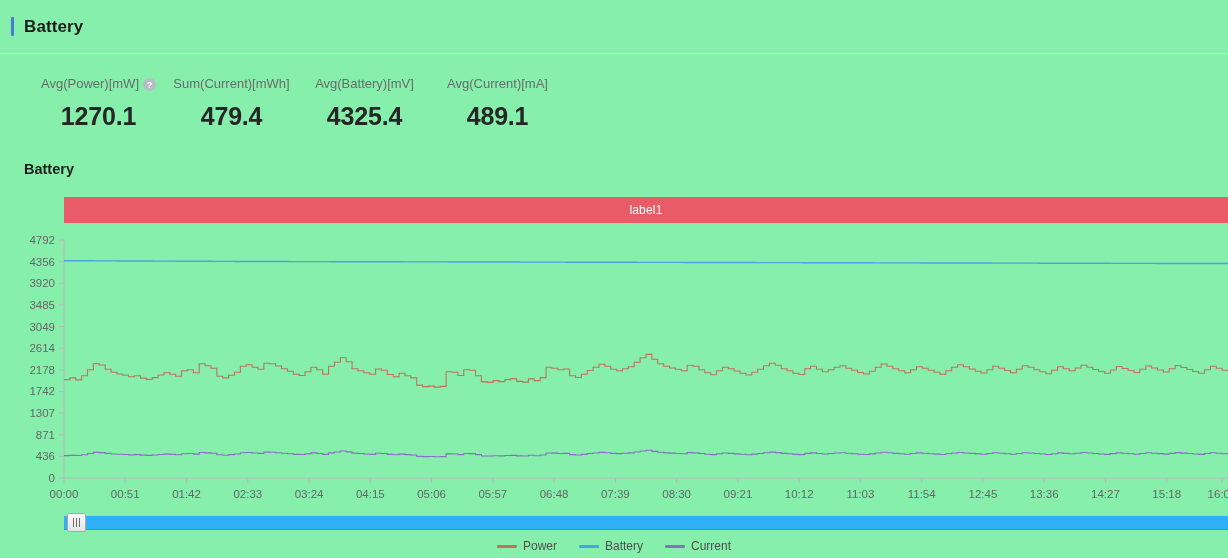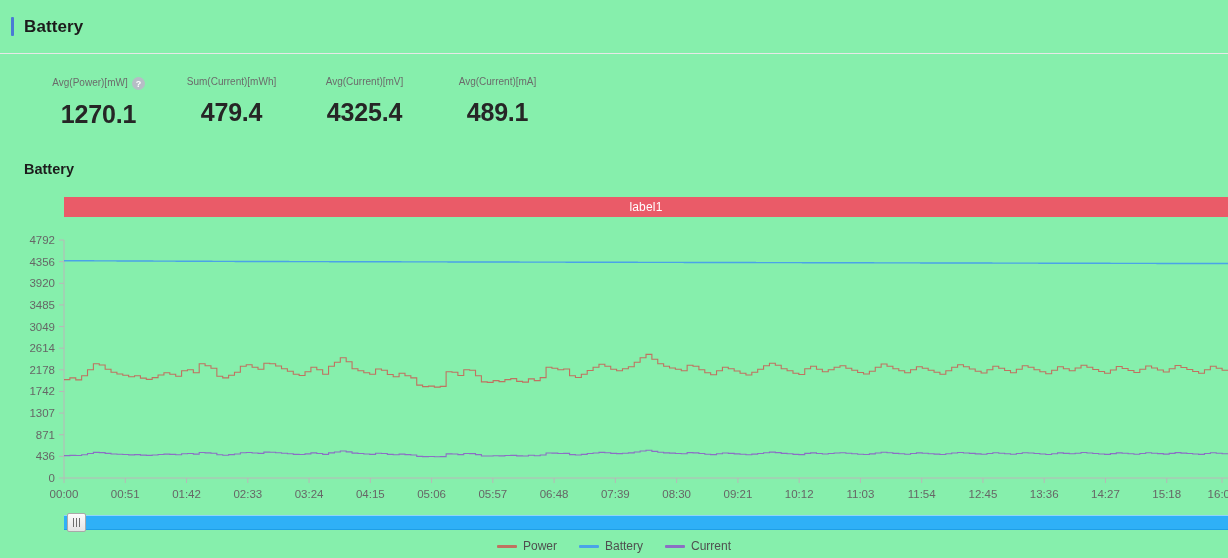--- a/index.html
+++ b/index.html
@@ -53,21 +53,21 @@
     align-items: center;
     padding-top: 16px;
   }
   .metric:nth-child(1) { margin-left: 32px; }
   .metric-label-row {
     display: flex;
     align-items: center;
     gap: 4px;
   }
   .metric-label {
-    font-size: 10px;
+    font-size: 13px;
     color: #6b6b6b;
     white-space: nowrap;
   }
   .help-icon {
     width: 13px; height: 13px;
     flex: 0 0 13px;
     display: inline-block;
   }
   .metric-value {
     margin-top: 11px;
@@ -88,21 +88,21 @@
   .chart-area {
     position: absolute;
     left: 0; top: 188px;
     width: 1228px; height: 370px;
   }
 
   
   .label-band {
     position: absolute;
     left: 64px; top: 9px;
-    width: 1164px; height: 20px;
+    width: 1164px; height: 26px;
     background: #ea5b68;
     color: #ffffff;
     font-size: 12px;
     display: flex;
     align-items: center;
     justify-content: center;
     letter-spacing: .2px;
   }
 
   
@@ -195,21 +195,21 @@
 
     <div class="metric">
       <div class="metric-label-row">
         <span class="metric-label">Sum(Current)[mWh]</span>
       </div>
       <div class="metric-value">479.4</div>
     </div>
 
     <div class="metric">
       <div class="metric-label-row">
-        <span class="metric-label">Avg(Current)[mV]</span>
+        <span class="metric-label">Avg(Battery)[mV]</span>
       </div>
       <div class="metric-value">4325.4</div>
     </div>
 
     <div class="metric">
       <div class="metric-label-row">
         <span class="metric-label">Avg(Current)[mA]</span>
       </div>
       <div class="metric-value">489.1</div>
     </div>

